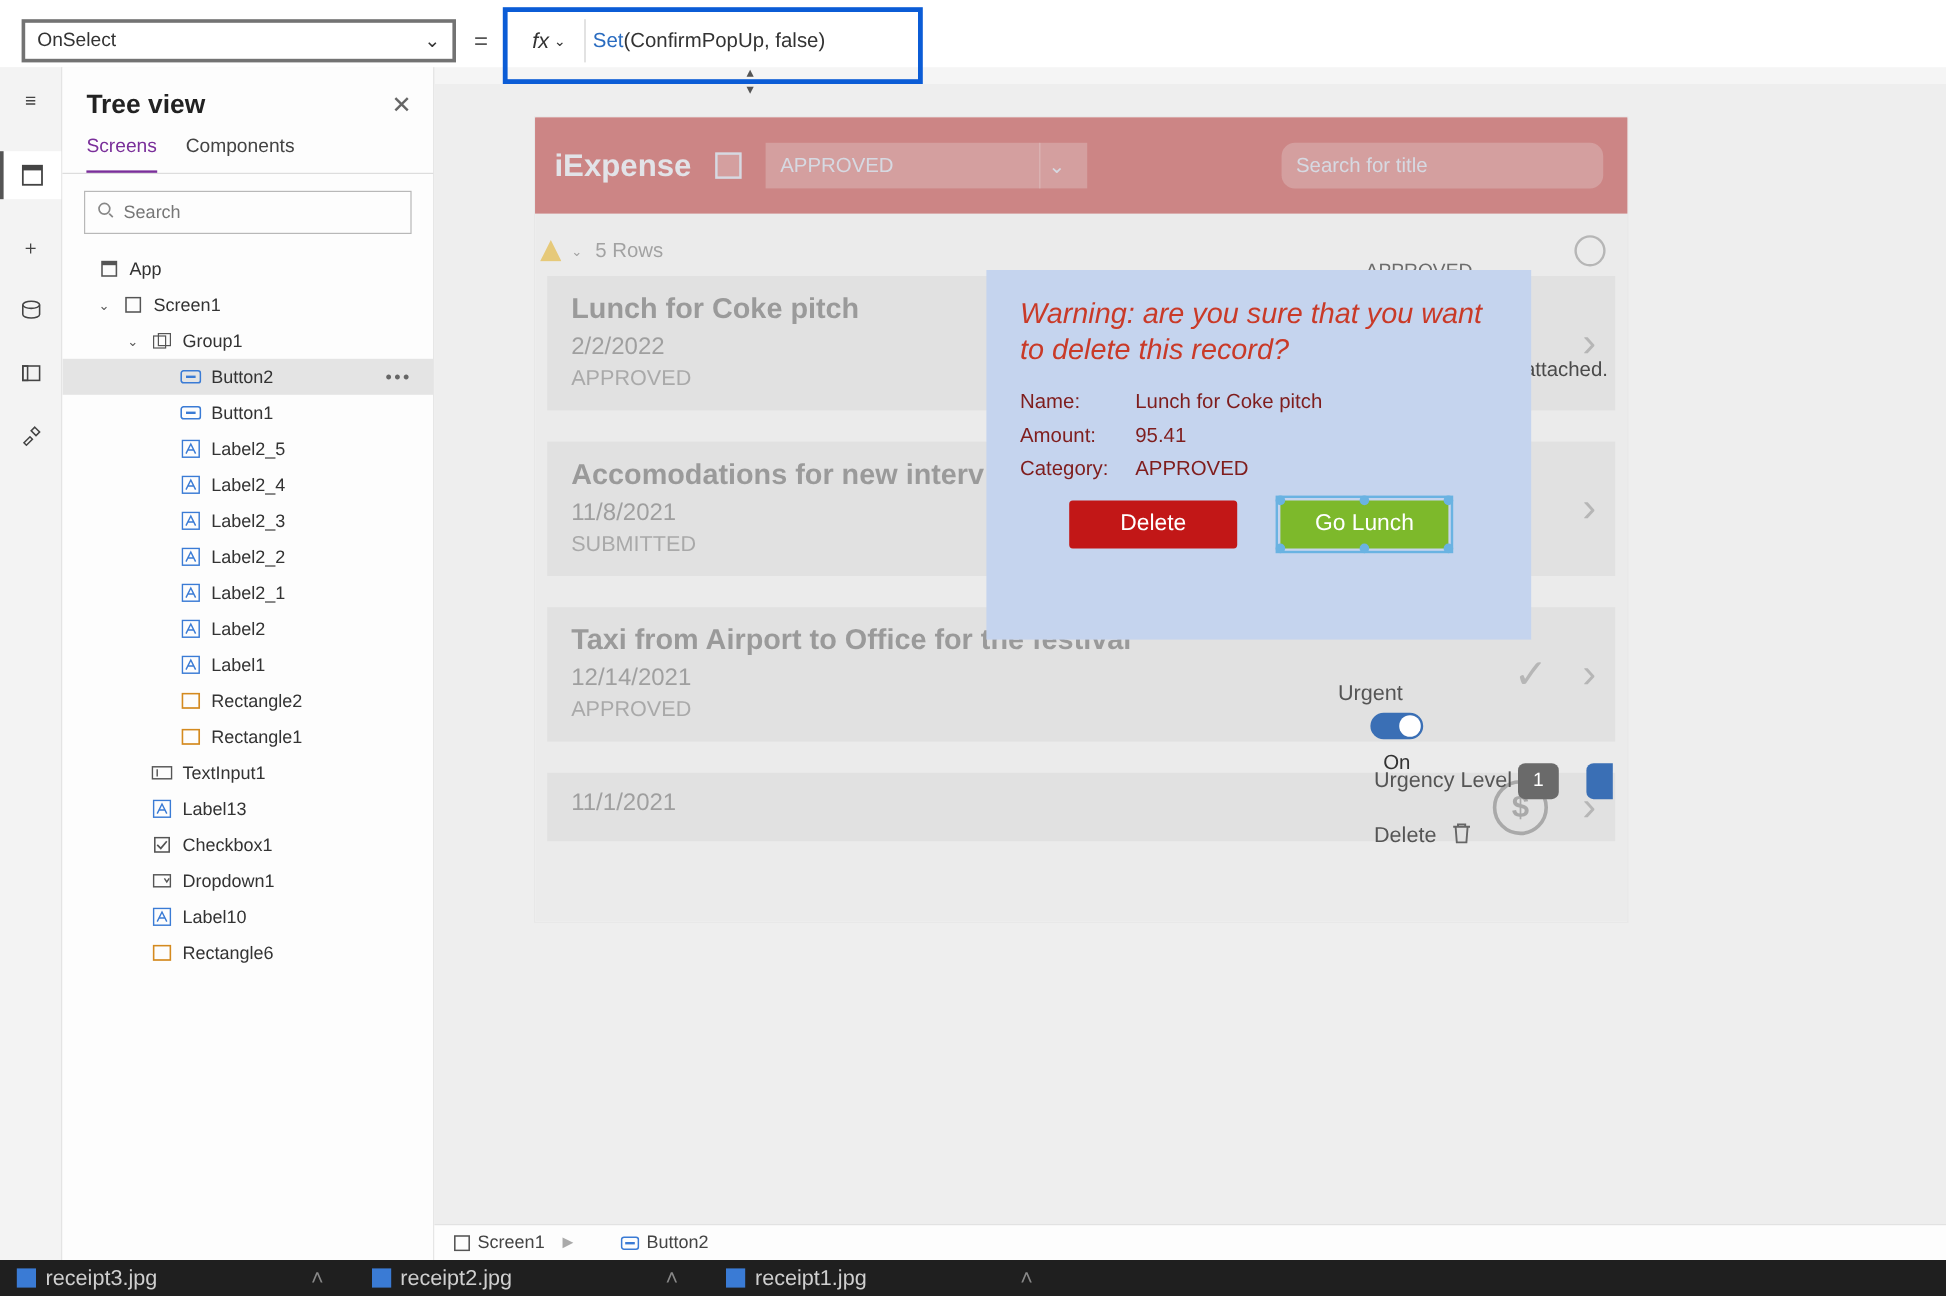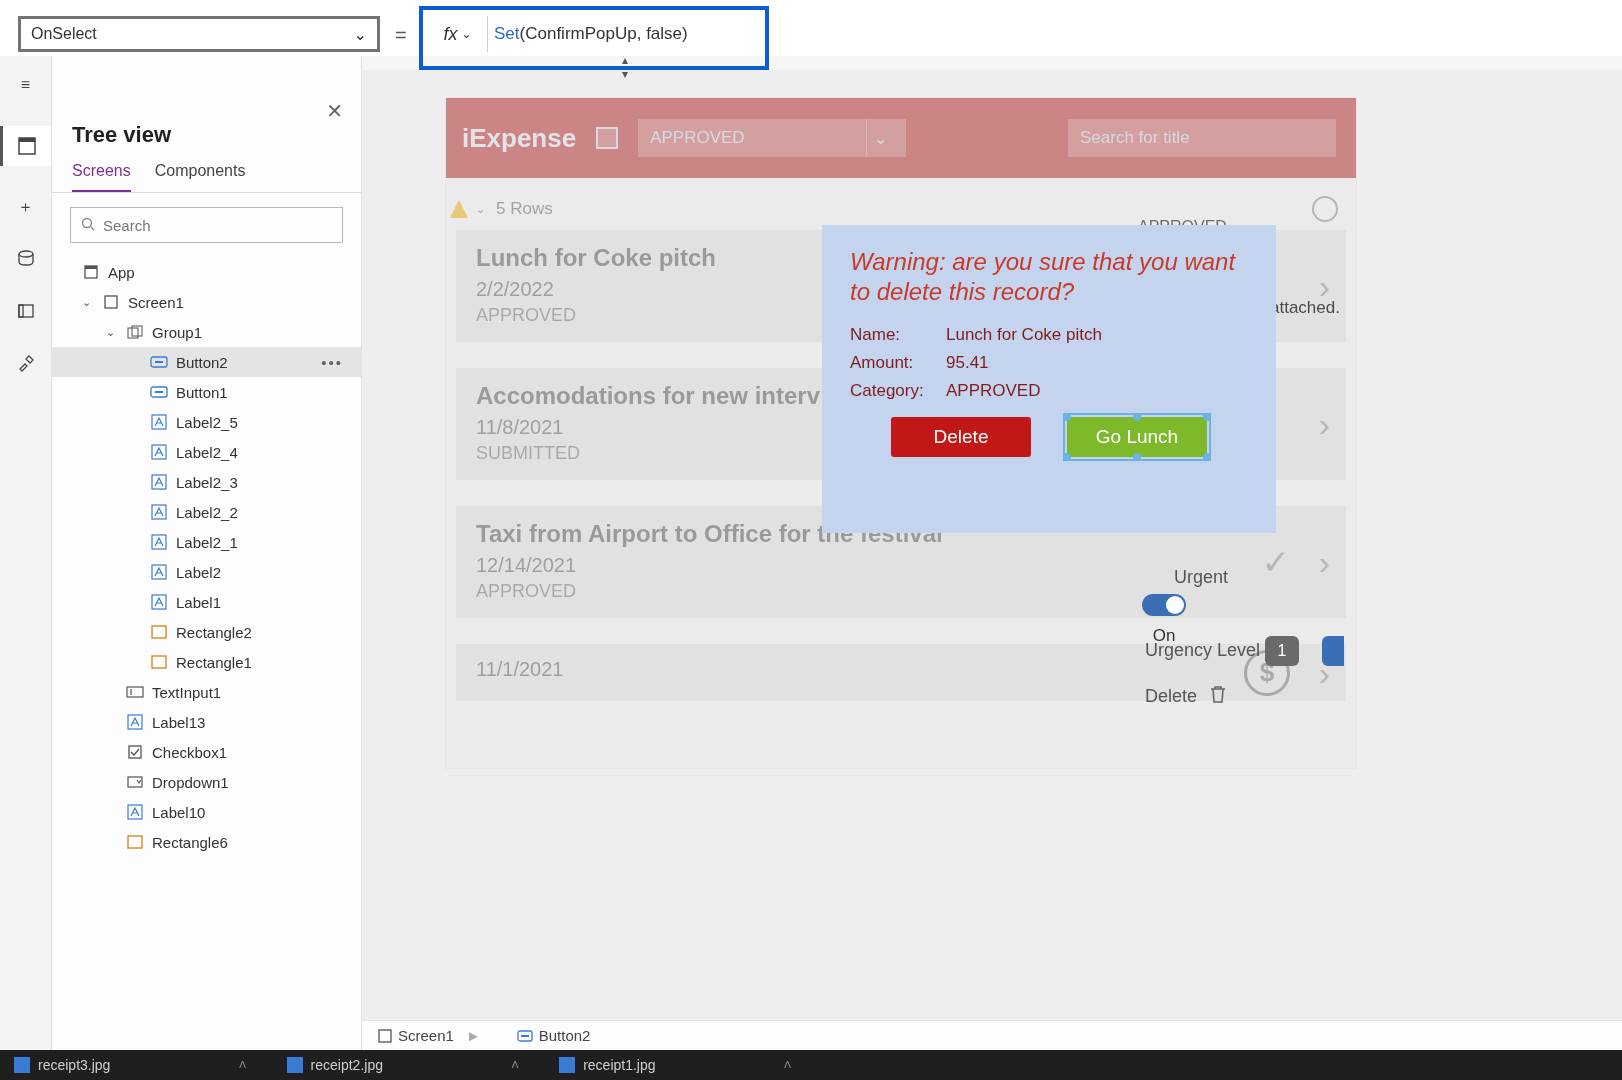--- a/index.html
+++ b/index.html
@@ -42,21 +42,21 @@
   }
   .rail-ico { width: 22px; height: 22px; display:flex; align-items:center; justify-content:center; color:#444; cursor:pointer;}
   .rail-ico.active { background:#fff; border-left:3px solid #555; width:100%; height:40px;}
 
   
   .tree-panel {
     position: absolute; left: 52px; top: 56px; width: 310px; height: calc(100% - 56px - 30px);
     background: #fdfdfd; border-right: 1px solid #e0e0e0;
   }
   .tree-head { display:flex; align-items:center; justify-content:space-between; padding: 18px 18px 8px 20px;}
-  .tree-head h2 { font-size: 22px; font-weight: 600; color:#222;margin-top:48px;}
+  .tree-head h2 { font-size: 22px; font-weight: 600; color:#222;}
   .close-x { font-size:20px; color:#666; cursor:pointer;}
   .tree-tabs { display:flex; gap:24px; padding: 0 20px; border-bottom:1px solid #ddd;}
   .tree-tab { padding: 6px 0 10px 0; font-size:16px; color:#444; cursor:pointer;}
   .tree-tab.active { color:#7a2f9a; border-bottom: 2px solid #7a2f9a; font-weight:500;}
   .search-box {
     margin: 14px 18px 10px 18px; height: 36px; border:1px solid #b8b8b8;
     display:flex; align-items:center; padding:0 10px; gap:8px; color:#777; font-size:15px;
   }
   .tree-list { padding: 4px 0; font-size:15px; color:#333; overflow-y:auto; height: calc(100% - 160px);}
   .tree-list::-webkit-scrollbar{width:8px;} .tree-list::-webkit-scrollbar-thumb{background:#ccc;}
@@ -76,21 +76,21 @@
     position:absolute; left:84px; top:28px; width:910px; height:670px;
     background:#fdfdfd; box-shadow: 0 0 0 1px #e7e7e7;
   }
   .app-header{
     height:80px; background:#b91c1c; display:flex; align-items:center; padding:0 16px; gap:20px;
   }
   .app-title{color:#e8ecf5; font-size:26px; font-weight:600;}
   .hdr-chk{width:22px;height:22px;border:2px solid #cfd6e8;background:rgba(255,255,255,0.25);}
   .hdr-dd{width:268px;height:38px;background:rgba(255,255,255,0.25);display:flex;align-items:center;justify-content:space-between;padding:0 12px;color:#cfd6e8;font-size:17px;}
   .hdr-dd .ddbtn{width:28px;height:38px;border-left:1px solid rgba(255,255,255,0.3);display:flex;align-items:center;justify-content:center;}
-  .hdr-search{width:268px;height:38px;background:rgba(255,255,255,0.25);padding:0 12px;color:#cfd6e8;font-size:17px;display:flex;align-items:center;margin-left:auto;margin-right:4px;}
+  .hdr-search{width:268px;height:38px;background:rgba(255,255,255,0.25);padding:0 12px;color:#cfd6e8;font-size:17px;display:flex;align-items:center;margin-left:auto;margin-right:4px;border-radius:11px;}
 
   .rows-bar{display:flex;align-items:center;gap:8px;padding:18px 18px 8px 4px;color:#555;}
   .warn-ico{width:18px;height:18px;background:#f2b100;clip-path:polygon(50% 0,100% 100%,0 100%);position:relative;}
   .rows-bar .cnt{font-size:17px;color:#5b5b5b;}
   .refresh-ico{margin-left:auto;width:26px;height:26px;border:2px solid #888;border-radius:50%;position:relative;}
 
   .list{padding:0 10px;}
   .card{background:#e6e6e6;padding:14px 20px 16px 20px;margin-bottom:26px;position:relative;}
   .card h3{font-size:24px;color:#4a4a4a;font-weight:600;margin-bottom:6px;}
   .card .date{font-size:20px;color:#555;margin-bottom:4px;}
@@ -111,35 +111,35 @@
   .popup .row{display:flex;font-size:17px;color:#7f1d1d;margin-bottom:8px;}
   .popup .row .k{width:96px;}
   .popup .btns{display:flex;gap:36px;justify-content:center;margin-top:16px;}
   .btn-del{background:#c21717;color:#fff;border:none;width:140px;height:40px;font-size:19px;border-radius:3px;cursor:pointer;}
   .btn-back{background:#7db92b;color:#fff;border:none;width:140px;height:40px;font-size:19px;border-radius:3px;cursor:pointer;position:relative;}
   .sel-outline{position:absolute;inset:-4px;border:2px solid #6ab3e2;}
   .sel-handle{position:absolute;width:8px;height:8px;background:#6ab3e2;border-radius:50%;}
   
   .side-approved{position:absolute;left:776px;top:148px;font-size:16px;color:#6c6c6c;}
   .side-attached{position:absolute;left:908px;top:228px;font-size:17px;color:#4a4a4a;}
-  .side-urgent{position:absolute;left:812px;top:497px;font-size:18px;color:#555;}
+  .side-urgent{position:absolute;left:753px;top:497px;font-size:18px;color:#555;}
   .side-toggle{position:absolute;left:780px;top:524px;display:flex;align-items:center;gap:10px;flex-direction:column;}
   .toggle{width:44px;height:22px;background:#3a6fb5;border-radius:11px;position:relative;}
   .toggle .knob{position:absolute;right:2px;top:2px;width:18px;height:18px;background:#fff;border-radius:50%;}
   .side-urg2{position:absolute;left:783px;top:570px;font-size:18px;color:#555;}
   .pill{position:absolute;left:903px;top:566px;width:34px;height:30px;background:#6a6a6a;color:#fff;border-radius:6px;display:flex;align-items:center;justify-content:center;}
   .pill2{position:absolute;left:960px;top:566px;width:22px;height:30px;background:#3a6fb5;border-radius:6px 0 0 6px;}
   .side-del{position:absolute;left:783px;top:614px;font-size:18px;color:#555;display:flex;align-items:center;gap:12px;}
 
   
   .bottom-tabs{position:absolute;left:362px;right:0;bottom:30px;height:30px;background:#fdfdfd;border-top:1px solid #e2e2e2;display:flex;align-items:center;padding-left:8px;gap:20px;font-size:15px;color:#444;}
   .btab{display:flex;align-items:center;gap:6px;padding:4px 8px;cursor:pointer;}
 
   
-  .taskbar{position:absolute;left:0;right:0;bottom:0;height:30px;background:#1f1f1f;display:flex;align-items:center;padding-left:14px;gap:40px;color:#cfcfcf;font-size:14px;}
+  .taskbar{position:absolute;left:0;right:0;bottom:0;height:30px;background:#1f1f1f;display:flex;align-items:center;padding-left:14px;gap:40px;color:#cfcfcf;font-size:18px;}
   .tb-item{display:flex;align-items:center;gap:8px;}
   .tb-ico{width:16px;height:16px;background:#3a7bd5;}
   .tb-chev{color:#888;margin-left:120px;}
 </style>
 </head>
 <body>
 
 <div class="top-row">
   <div class="prop-select">
     <span>OnSelect</span>

